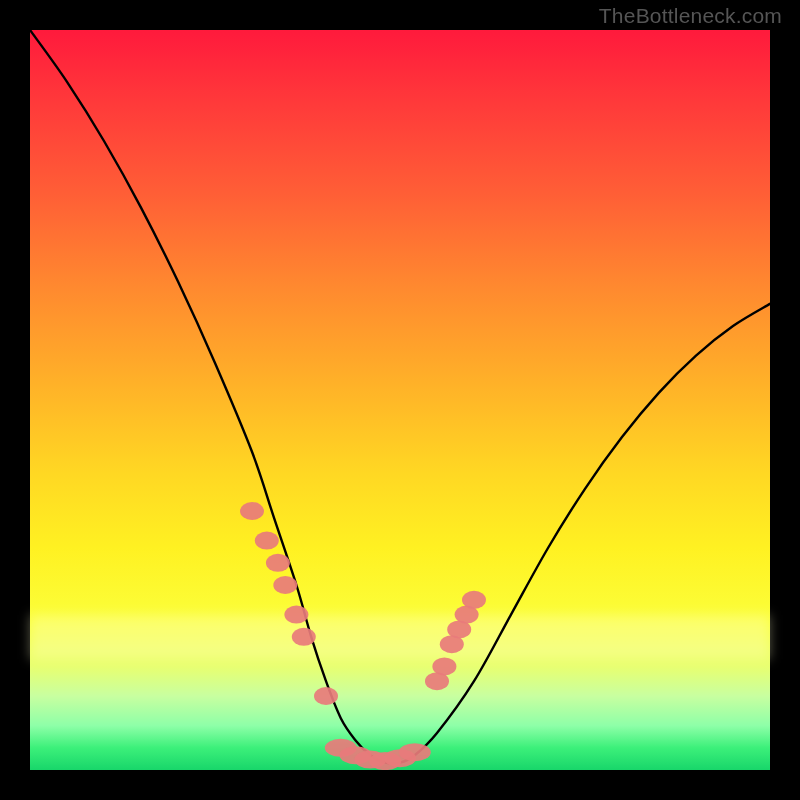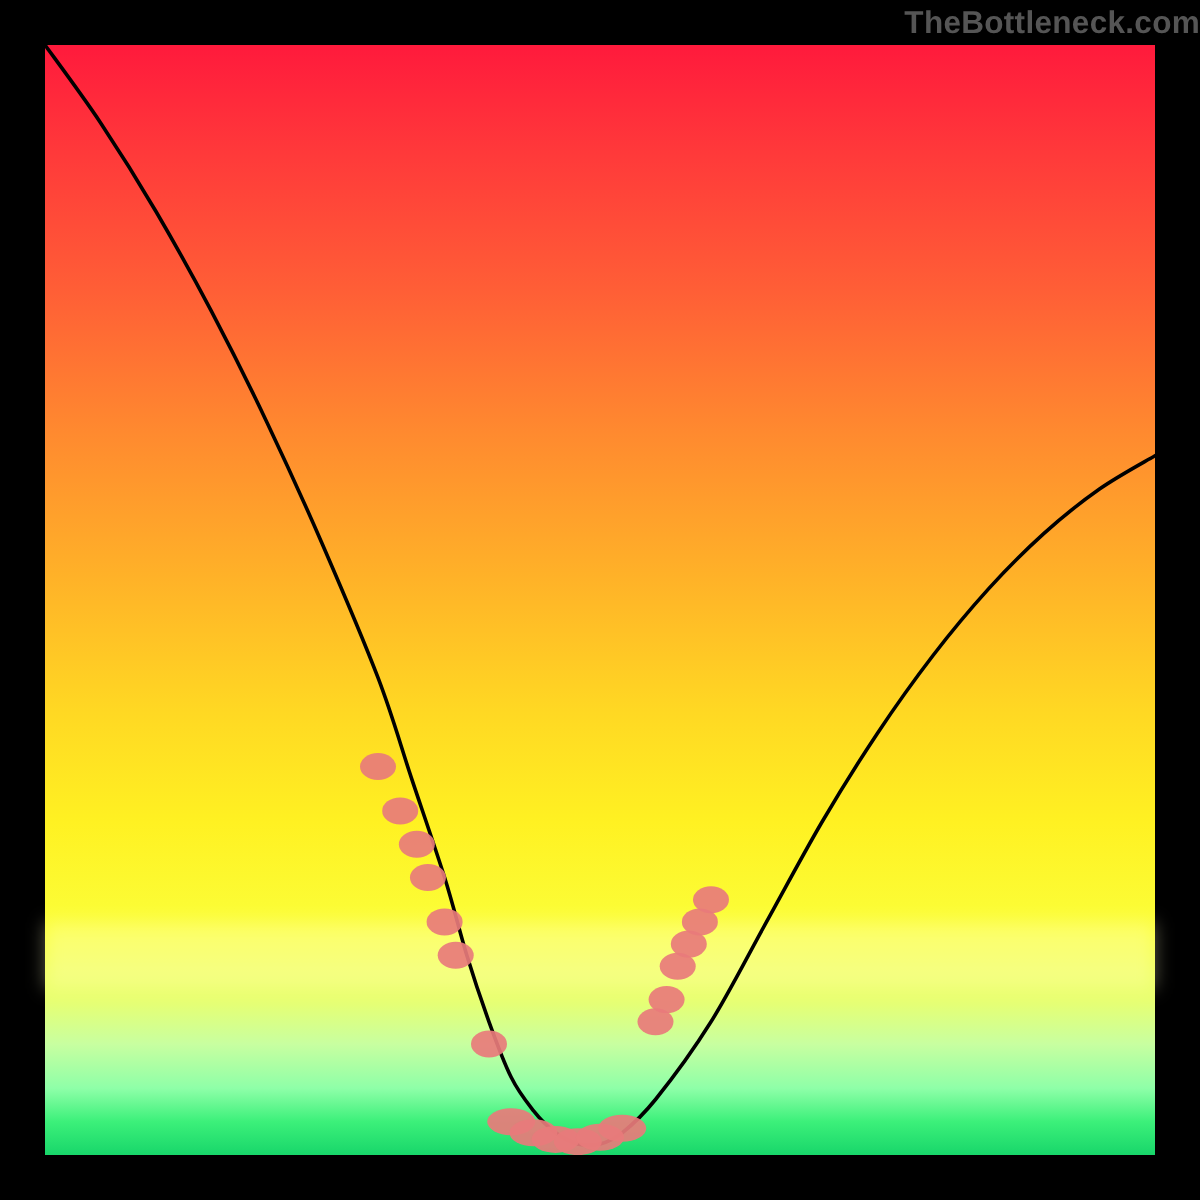--- a/index.html
+++ b/index.html
@@ -46,24 +46,24 @@
     left: 0;
     width: 100%;
     top: 79%;
     height: 6%;
     background: rgba(255, 255, 200, 0.35);
     filter: blur(6px);
   }
   .watermark {
     position: absolute;
     top: 4px;
-    right: 0;
+    right: 18px;
     color: #555;
     font-size: 21px;
-    font-weight: 700;
+    font-weight: 400;
     letter-spacing: 0.2px;
     z-index: 5;
   }
   svg.curve {
     position: absolute;
     left: 0; top: 0;
     width: 100%; height: 100%;
   }
 </style>
 </head>

